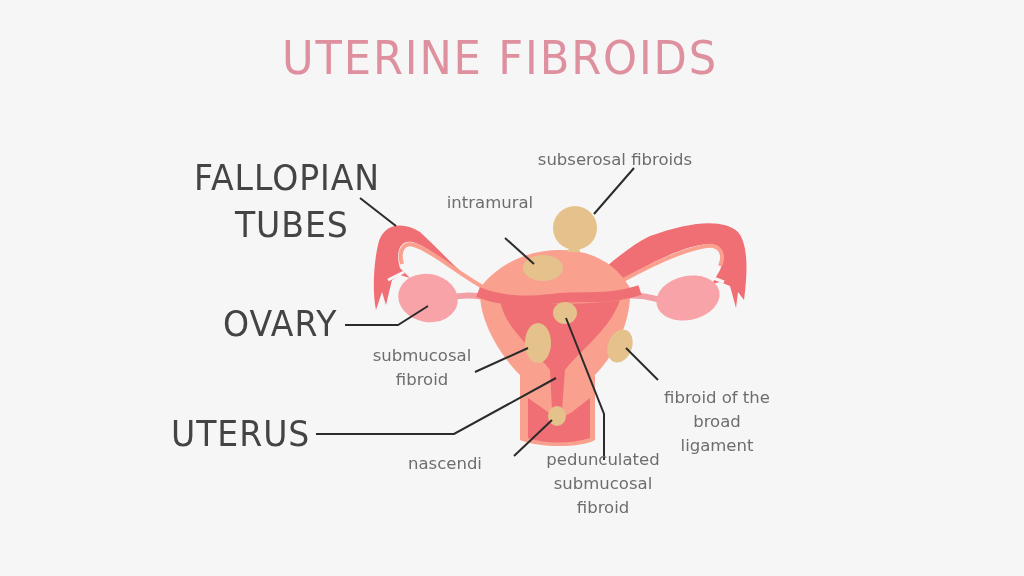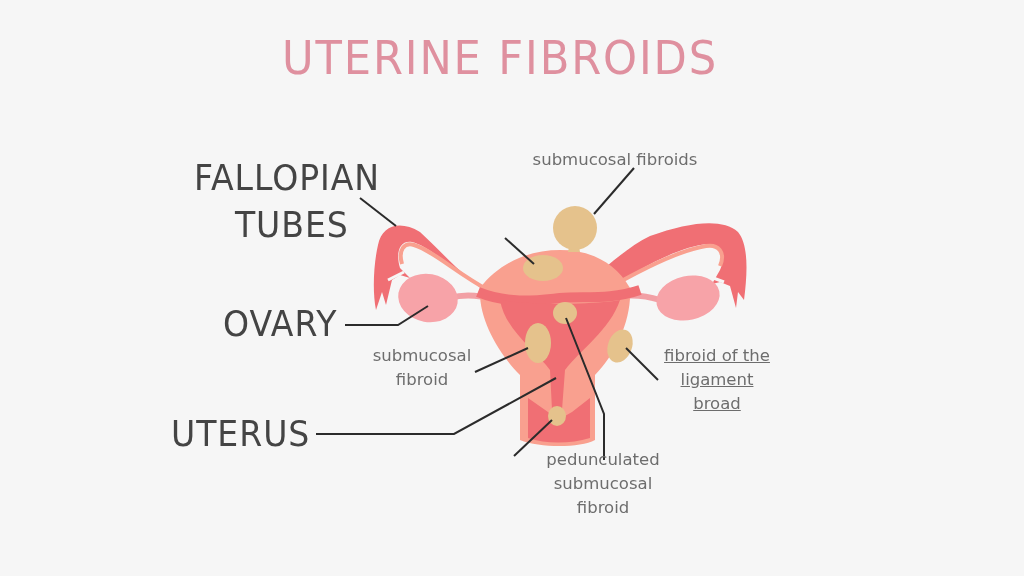--- a/index.html
+++ b/index.html
@@ -88,36 +88,38 @@
     <path d="M566 318 L 604 414 L 604 460"></path>
     <path d="M626 348 L 658 380"></path>
   </g>
 </svg>
 
 <div class="big-label" style="left:186px; top:157px;">FALLOPIAN</div>
 <div class="big-label" style="left:230px; top:204px;">TUBES</div>
 <div class="big-label" style="left:218px; top:303px;">OVARY</div>
 <div class="big-label" style="left:165px; top:413px;">UTERUS</div>
 
-<div class="small-label" style="left:520px; top:148px; width:190px;">submucosal fibroids</div>
+<div class="small-label" style="left:520px; top:148px; width:190px;">subserosal fibroids</div>
 
 <div class="small-label" style="left:430px; top:191px; width:120px;">
+  <div>intramural</div>
 </div>
 
 <div class="small-label" style="left:362px; top:344px; width:120px;">
   <div>submucosal</div>
   <div>fibroid</div>
 </div>
 
 <div class="small-label" style="left:370px; top:452px; width:150px;">
+  <div>nascendi</div>
 </div>
 
 <div class="small-label" style="left:538px; top:448px; width:130px;">
   <div>pedunculated</div>
   <div>submucosal</div>
   <div>fibroid</div>
 </div>
 
-<div class="small-label" style="left:654px; top:344px; width:126px;text-decoration:underline;">
+<div class="small-label" style="left:654px; top:386px; width:126px;">
   <div>fibroid of the</div>
+  <div>broad</div>
   <div>ligament</div>
-  <div>broad</div>
 </div>
 
 </body></html>

